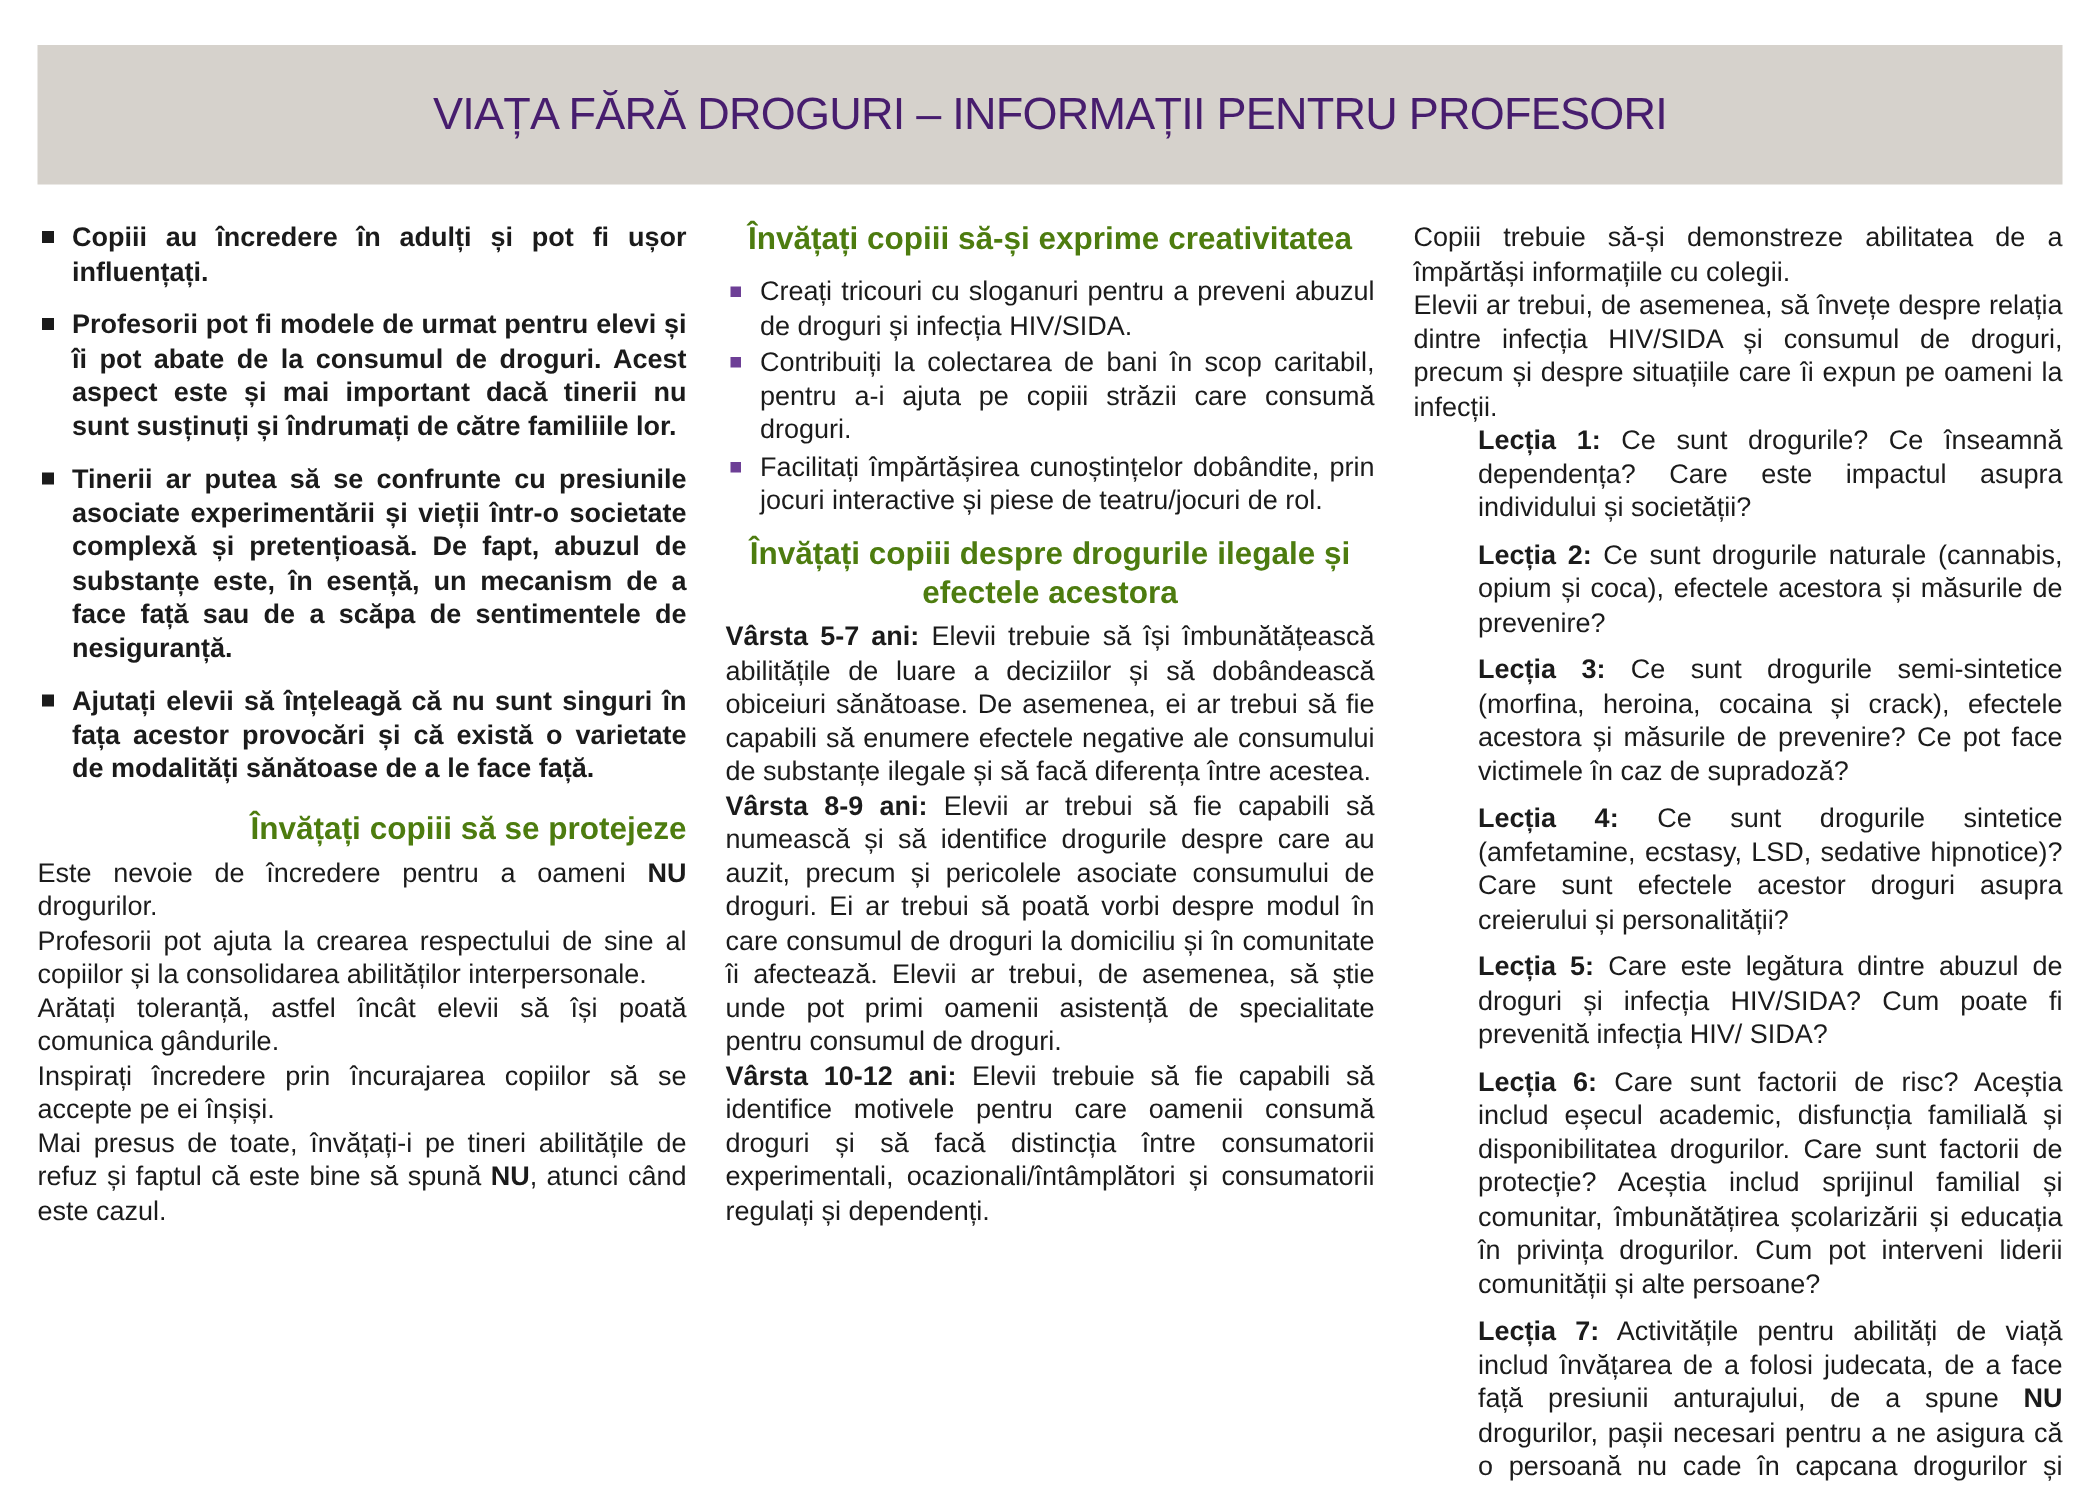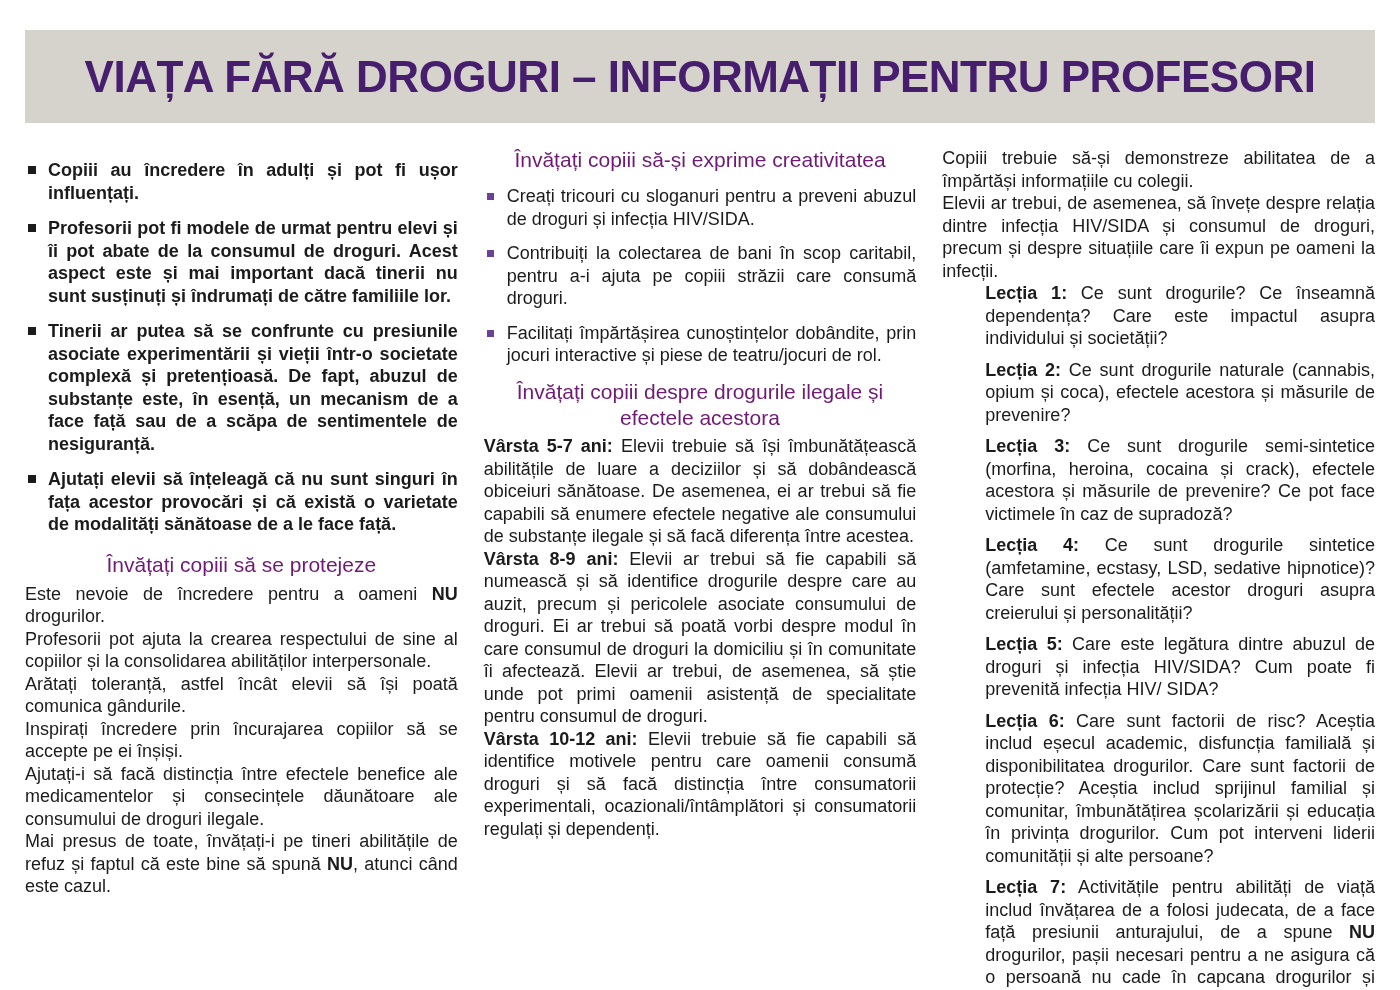--- a/index.html
+++ b/index.html
@@ -12,59 +12,59 @@
   }
   .banner {
     margin:30px 25px 0 25px;
     height:93px;
     background:#d6d2cc;
     display:flex;
     align-items:center;
     justify-content:center;
   }
   .banner h1 {
-    font-size:44px;
-    font-weight:bold;
+    font-size:30px;
+    font-weight:normal;
     color:#471d6e;
     letter-spacing:-0.5px;
     white-space:nowrap;
   }
   .columns {
     display:flex;
     gap:26px;
     padding:24px 25px 0 25px;
   }
   .col {
     flex:1;
     min-width:0;
     font-size:18px;
     line-height:1.25;
     text-align:justify;
   }
   
   ul.bullets { list-style:none; }
-  ul.bullets li { position:relative; padding-left:23px;margin-top:12px; }
+  ul.bullets li { position:relative; padding-left:23px; }
   ul.bullets li::before {
     content:"";
     position:absolute;
     left:3px; top:7px;
     width:8px; height:8px;
     background:#1b1b1b;
   }
   ul.bold-bullets li { font-weight:bold; margin-bottom:13px; }
   ul.purple-bullets li { margin-bottom:2px; }
   ul.purple-bullets li::before { background:#6d3f96; width:7px; height:7px; top:8px; }
   
   h2 {
-    color:#701a75;
+    color:#4d7c0f;
     font-size:21px;
-    font-weight:normal;
+    font-weight:bold;
     line-height:1.25;
   }
-  .h-left  { text-align:center;  margin:16px 0 5px 0; }
+  .h-left  { text-align:right;  margin:16px 0 5px 0; }
   .h-center{ text-align:center; }
   .col2-h1 { margin:0 0 10px 0; }
   .col2-h2 { margin:12px 6px 4px 6px; }
   .curriculum { margin:26px 0 18px 0; }
   
   .para { margin:0; }
   .lesson { margin-bottom:9px;margin-left:43px; }
   strong { font-weight:bold; }
 </style>
 </head>
@@ -85,21 +85,20 @@
         <li>Tinerii ar putea să se confrunte cu presiunile asociate experimentării și vieții într-o societate complexă și pretențioasă. De fapt, abuzul de substanțe este, în esență, un mecanism de a face față sau de a scăpa de sentimentele de nesiguranță.</li>
         <li>Ajutați elevii să înțeleagă că nu sunt singuri în fața acestor provocări și că există o varietate de modalități sănătoase de a le face față.</li>
       </ul>
 
       <h2 class="h-left">Învățați copiii să se protejeze</h2>
 
       <p class="para"><span>Este nevoie de încredere pentru a oameni </span><strong>NU</strong><span> drogurilor.</span></p>
       <p class="para"><span>Profesorii pot ajuta la crearea respectului de sine al copiilor și la consolidarea abilităților interpersonale.</span></p>
       <p class="para"><span>Arătați toleranță, astfel încât elevii să își poată comunica gândurile.</span></p>
       <p class="para"><span>Inspirați încredere prin încurajarea copiilor să se accepte pe ei înșiși.</span></p>
-      <p class="para"><span>Ajutați-i să facă distincția între efectele benefice ale medicamentelor și consecințele dăunătoare ale consumului de droguri ilegale.</span></p>
       <p class="para"><span>Mai presus de toate, învățați-i pe tineri abilitățile de refuz și faptul că este bine să spună </span><strong>NU</strong><span>, atunci când este cazul.</span></p>
     </section>
 
     <section class="col">
       <h2 class="h-center col2-h1">Învățați copiii să-și exprime creativitatea</h2>
 
       <ul class="bullets purple-bullets">
         <li>Creați tricouri cu sloganuri pentru a preveni abuzul de droguri și infecția HIV/SIDA.</li>
         <li>Contribuiți la colectarea de bani în scop caritabil, pentru a-i ajuta pe copiii străzii care consumă droguri.</li>
         <li>Facilitați împărtășirea cunoștințelor dobândite, prin jocuri interactive și piese de teatru/jocuri de rol.</li>

